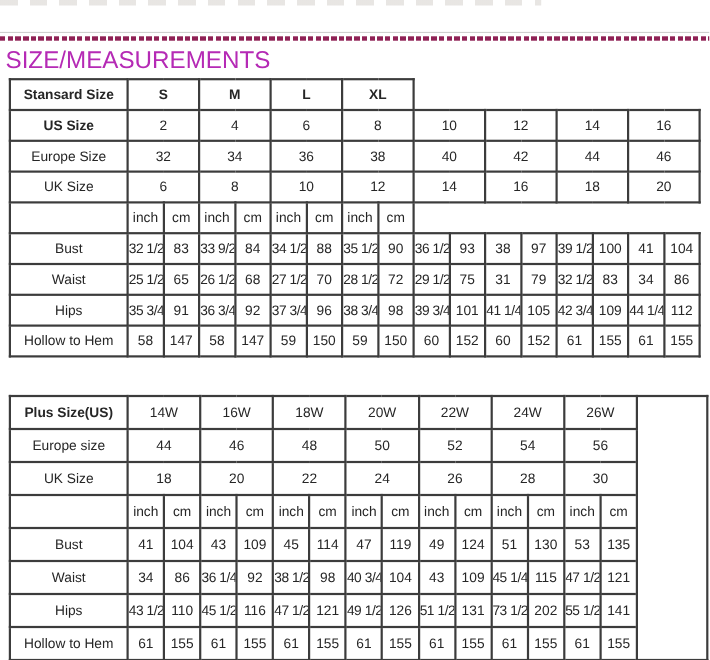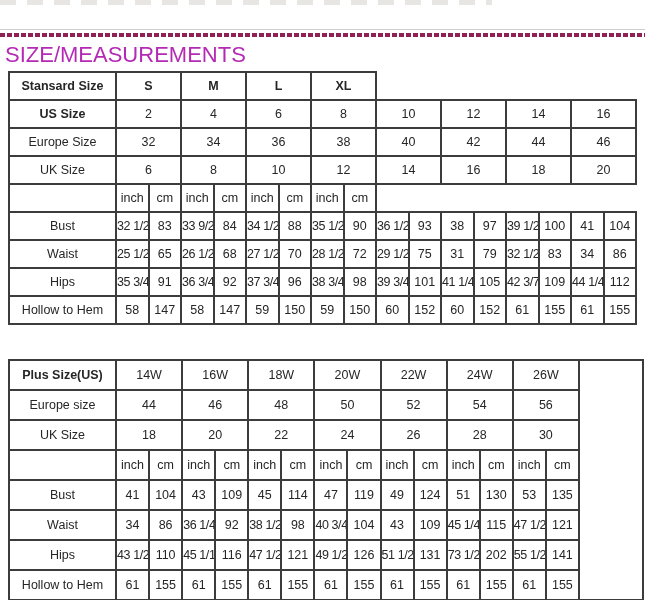--- a/index.html
+++ b/index.html
@@ -172,21 +172,21 @@
           <td class="frac">36 3/4</td>
           <td>92</td>
           <td class="frac">37 3/4</td>
           <td>96</td>
           <td class="frac">38 3/4</td>
           <td>98</td>
           <td class="frac">39 3/4</td>
           <td>101</td>
           <td class="frac">41 1/4</td>
           <td>105</td>
-          <td class="frac">42 3/7</td>
+          <td class="frac">42 3/4</td>
           <td>109</td>
           <td class="frac">44 1/4</td>
           <td>112</td>
         </tr>
         <tr>
           <td class="label">Hollow to Hem</td>
           <td>58</td>
           <td>147</td>
           <td>58</td>
           <td>147</td>
@@ -305,21 +305,21 @@
           <td>109</td>
           <td class="frac">45 1/4</td>
           <td>115</td>
           <td class="frac">47 1/2</td>
           <td>121</td>
         </tr>
         <tr>
           <td class="label">Hips</td>
           <td class="frac">43 1/2</td>
           <td>110</td>
-          <td class="frac">45 1/1</td>
+          <td class="frac">45 1/2</td>
           <td>116</td>
           <td class="frac">47 1/2</td>
           <td>121</td>
           <td class="frac">49 1/2</td>
           <td>126</td>
           <td class="frac">51 1/2</td>
           <td>131</td>
           <td class="frac">73 1/2</td>
           <td>202</td>
           <td class="frac">55 1/2</td>

